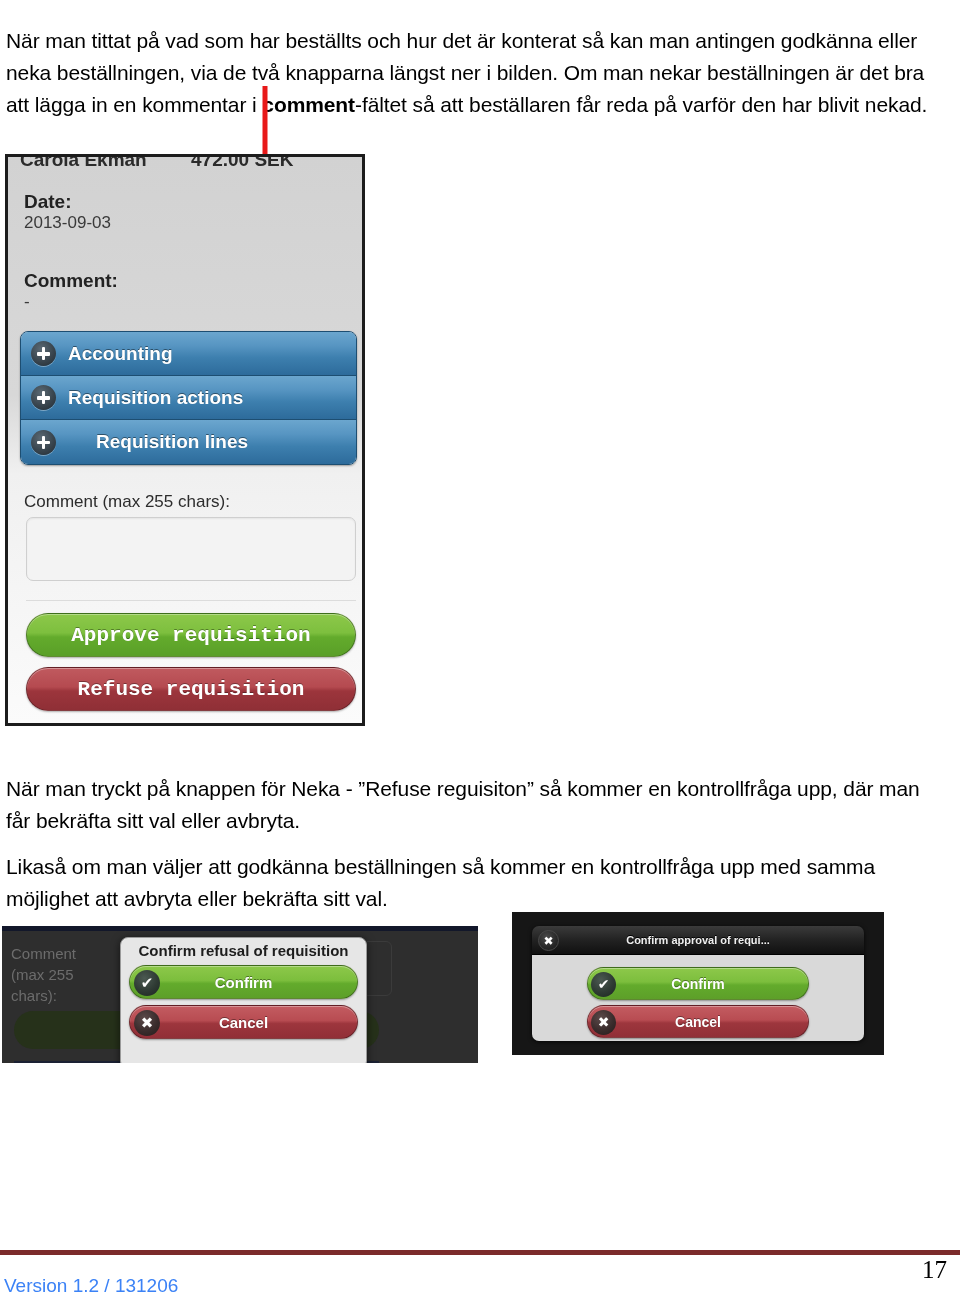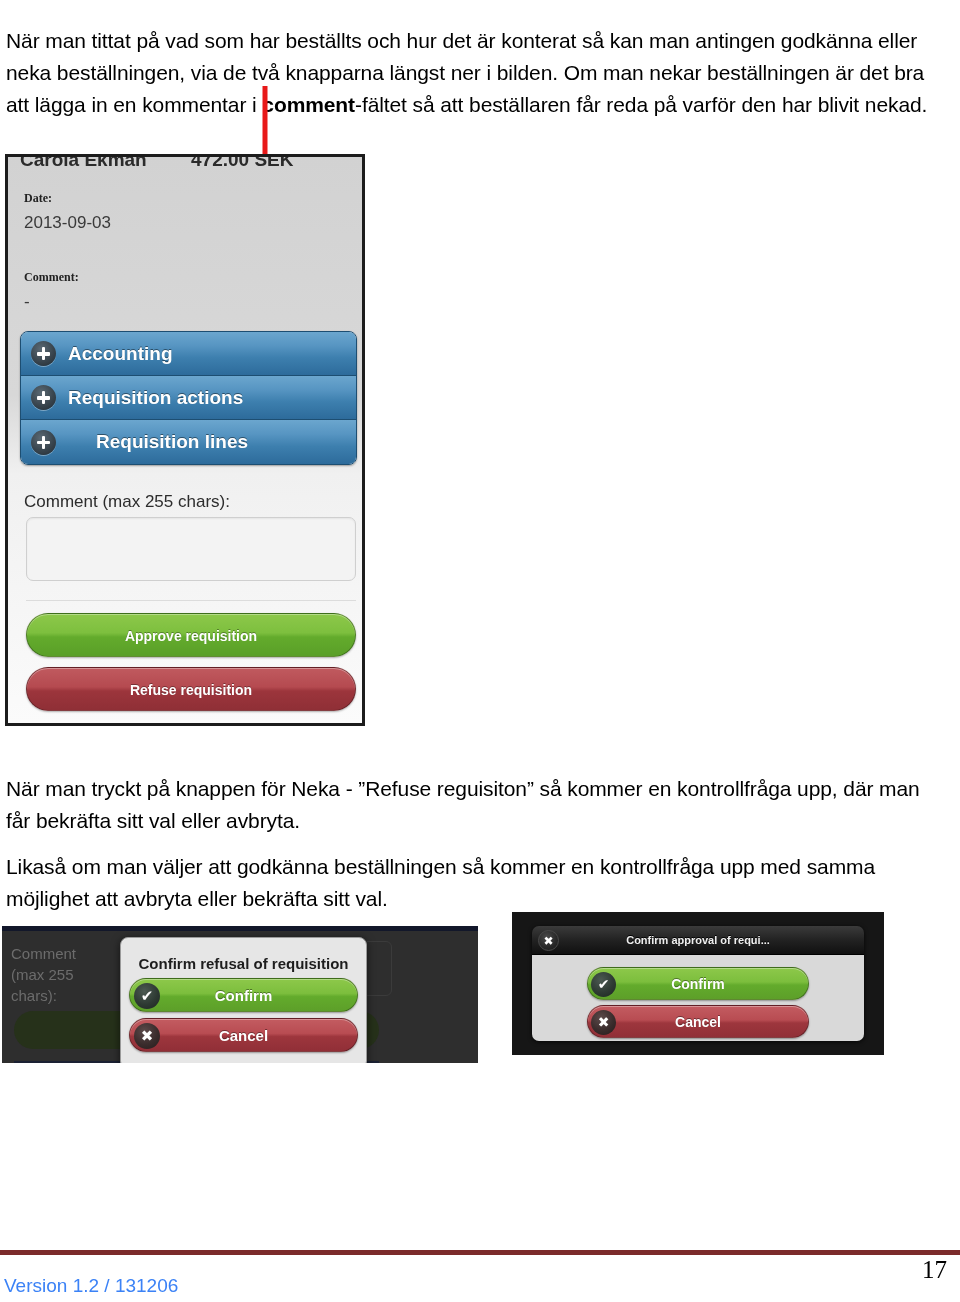--- a/index.html
+++ b/index.html
@@ -67,23 +67,22 @@
     font-size: 19px;
     font-weight: bold;
     padding-left: 40px;
   }
   .ms-toprow .name { position:absolute; left: 12px; top: 0; }
   .ms-toprow .amount { position:absolute; left: 183px; top: 0; }
 
   .ms-field-label {
     position: absolute;
     color: #222;
-    font-size: 12px;
-    font-weight: bold;
-    font-family: Liberation Serif, serif;
+    font-size: 19px;
+    font-weight: bold;
   }
   .ms-field-value {
     position: absolute;
     color: #3a3a3a;
     font-size: 17px;
   }
   #ms-date-label  { left: 16px; top: 34px; }
   #ms-date-value  { left: 16px; top: 56px; }
   #ms-cmt-label   { left: 16px; top: 113px; }
   #ms-cmt-value   { left: 16px; top: 135px; }
@@ -151,27 +150,28 @@
     width: 330px; height: 1px;
     background: #dcdcdc;
   }
 
   .big-btn {
     position: absolute;
     left: 18px;
     width: 330px; height: 44px;
     border-radius: 22px;
     color: #fff;
-    font-size: 14px;
+    font-size: 21px;
     font-weight: bold;
     text-align: center;
     line-height: 44px;
     text-shadow: 0 -1px 0 rgba(0,0,0,.35);
     border: 1px solid rgba(0,0,0,.30);
     box-shadow: 0 1px 2px rgba(0,0,0,.3), inset 0 1px 0 rgba(255,255,255,.35);
+    font-family: Liberation Mono, monospace;
   }
   #btn-approve {
     top: 456px;
     background: linear-gradient(#8dc84a 0%, #7dbf3e 45%, #63ab2c 55%, #5a9f28 100%);
   }
   #btn-refuse {
     top: 510px;
     background: linear-gradient(#c05a5f 0%, #b54a50 45%, #9c353c 55%, #8f2f36 100%);
   }
 
@@ -218,21 +218,21 @@
     background: #e6e6e6;
     border-radius: 8px;
     border: 1px solid #9a9a9a;
     box-shadow: 0 2px 8px rgba(0,0,0,.6);
   }
   #dlg-refusal .dlg-title {
     text-align: center;
     font-size: 15px;
     font-weight: bold;
     color: #1d1d1d;
-    padding-top: 17px;
+    padding-top: 4px;
   }
 
   .dlg-btn {
     position: relative;
     height: 34px;
     margin: 6px 8px 0 8px;
     border-radius: 17px;
     color: #fff;
     font-size: 15px;
     font-weight: bold;

